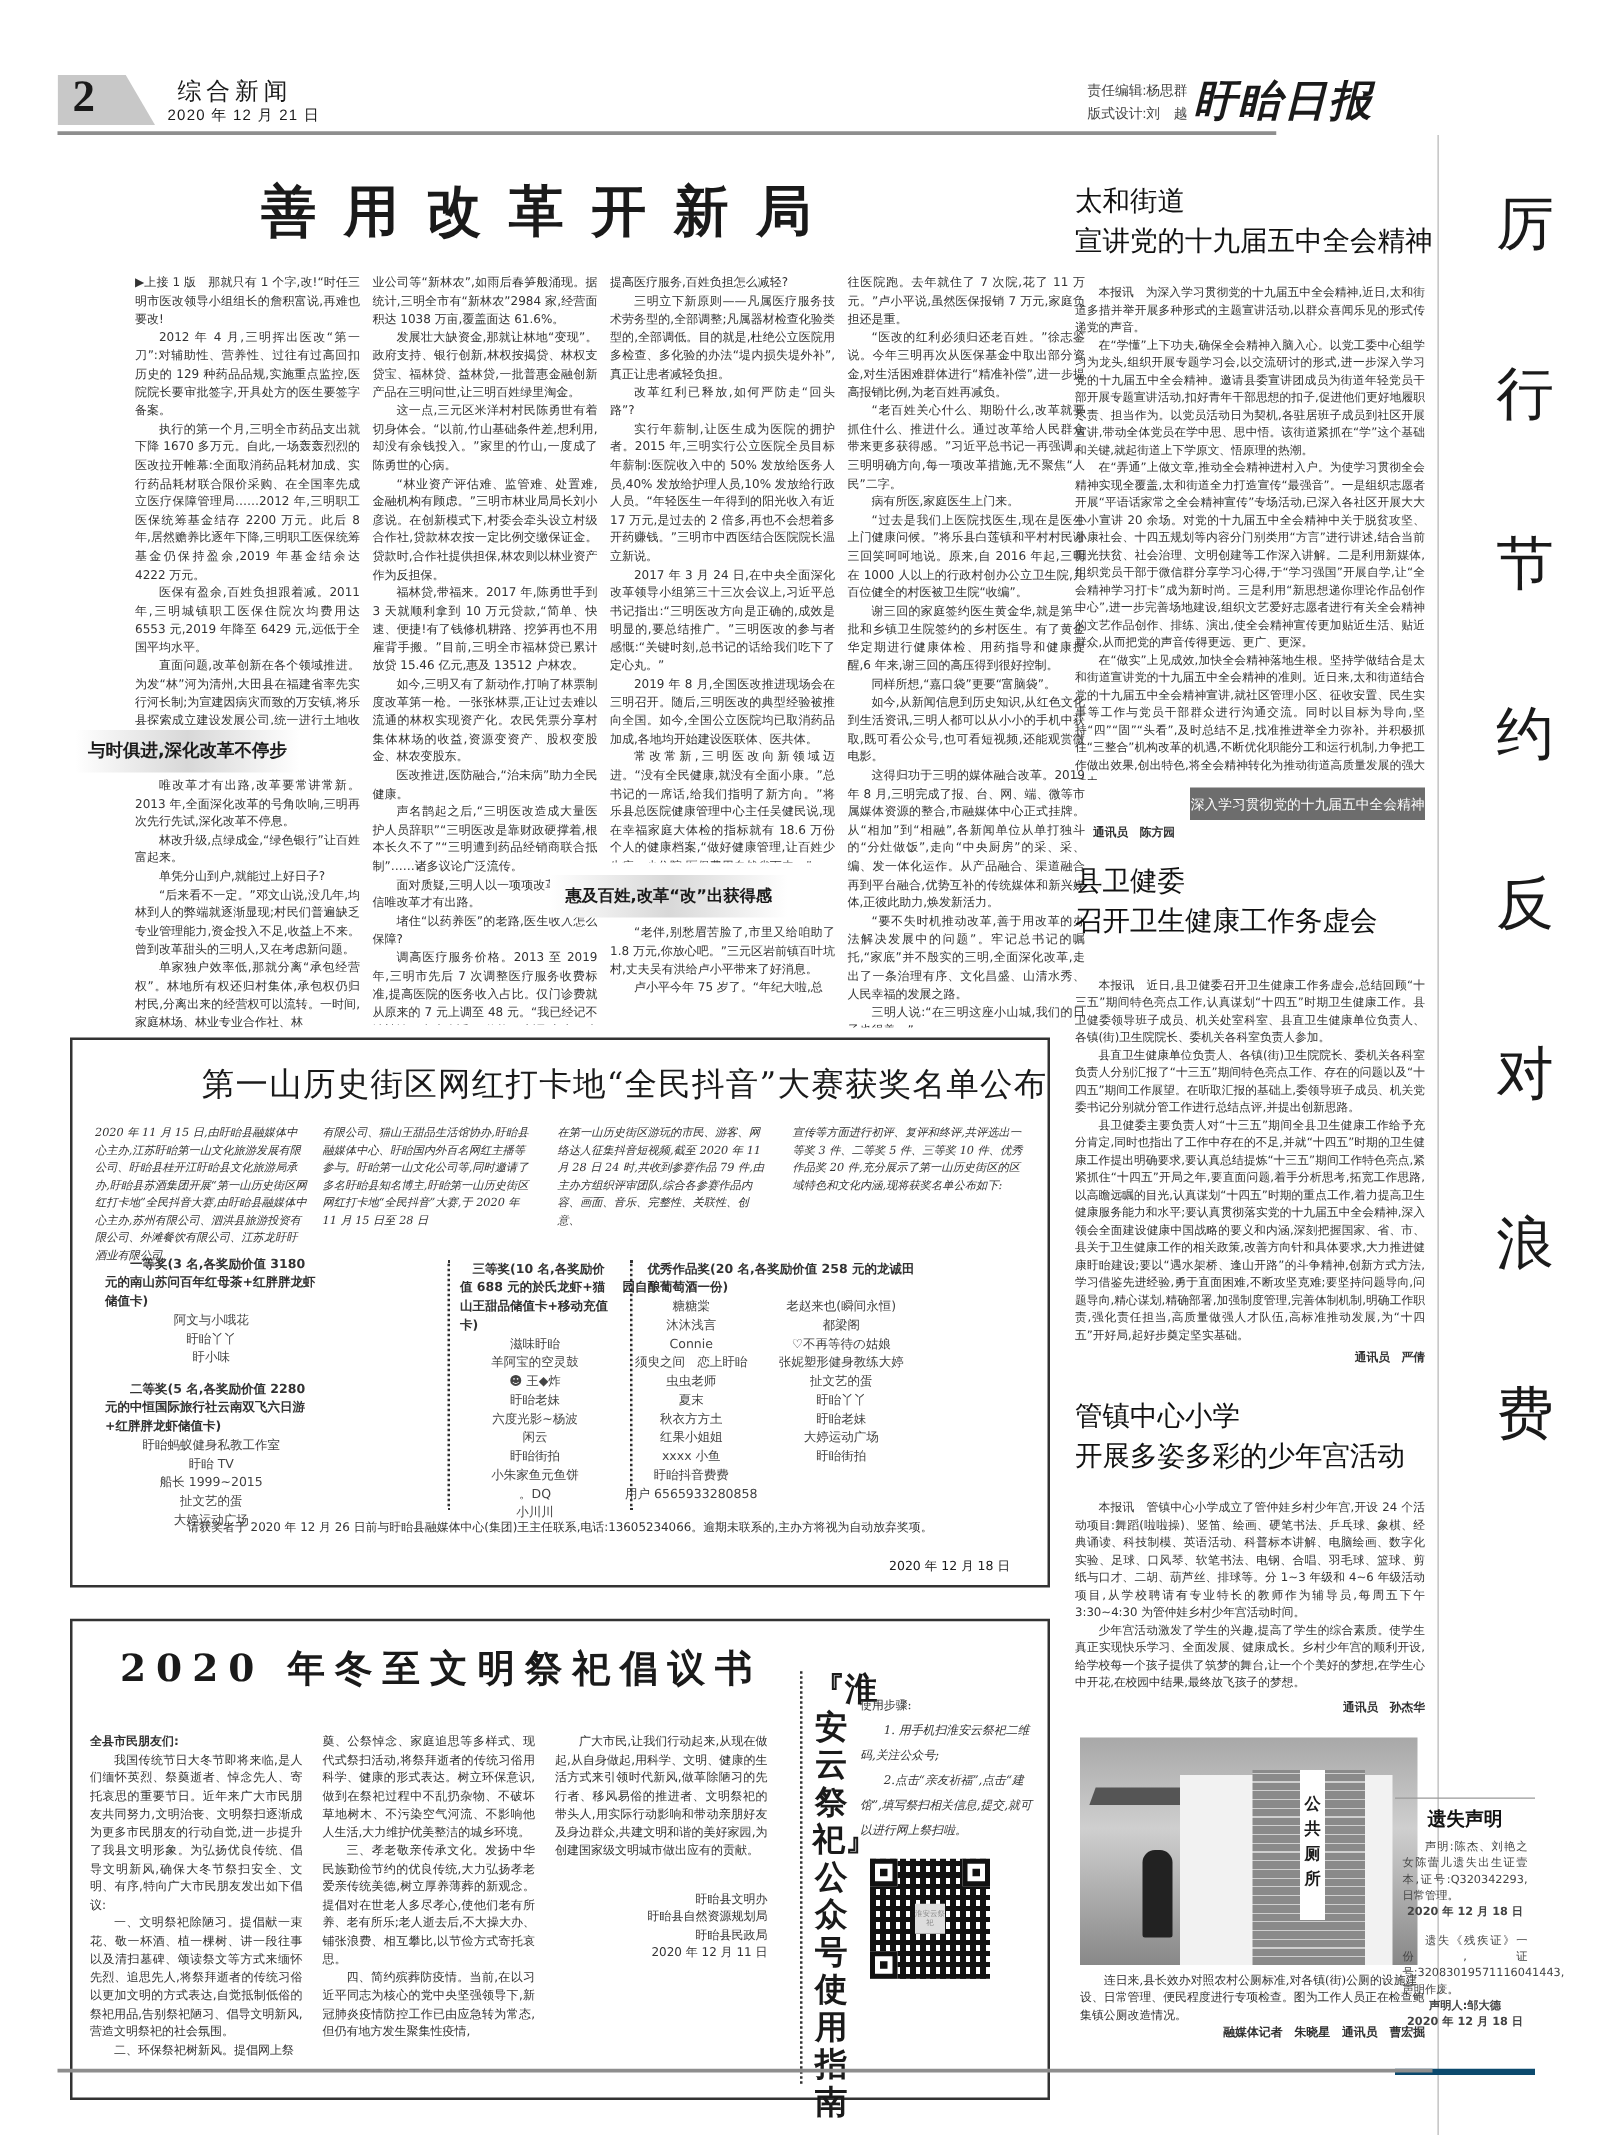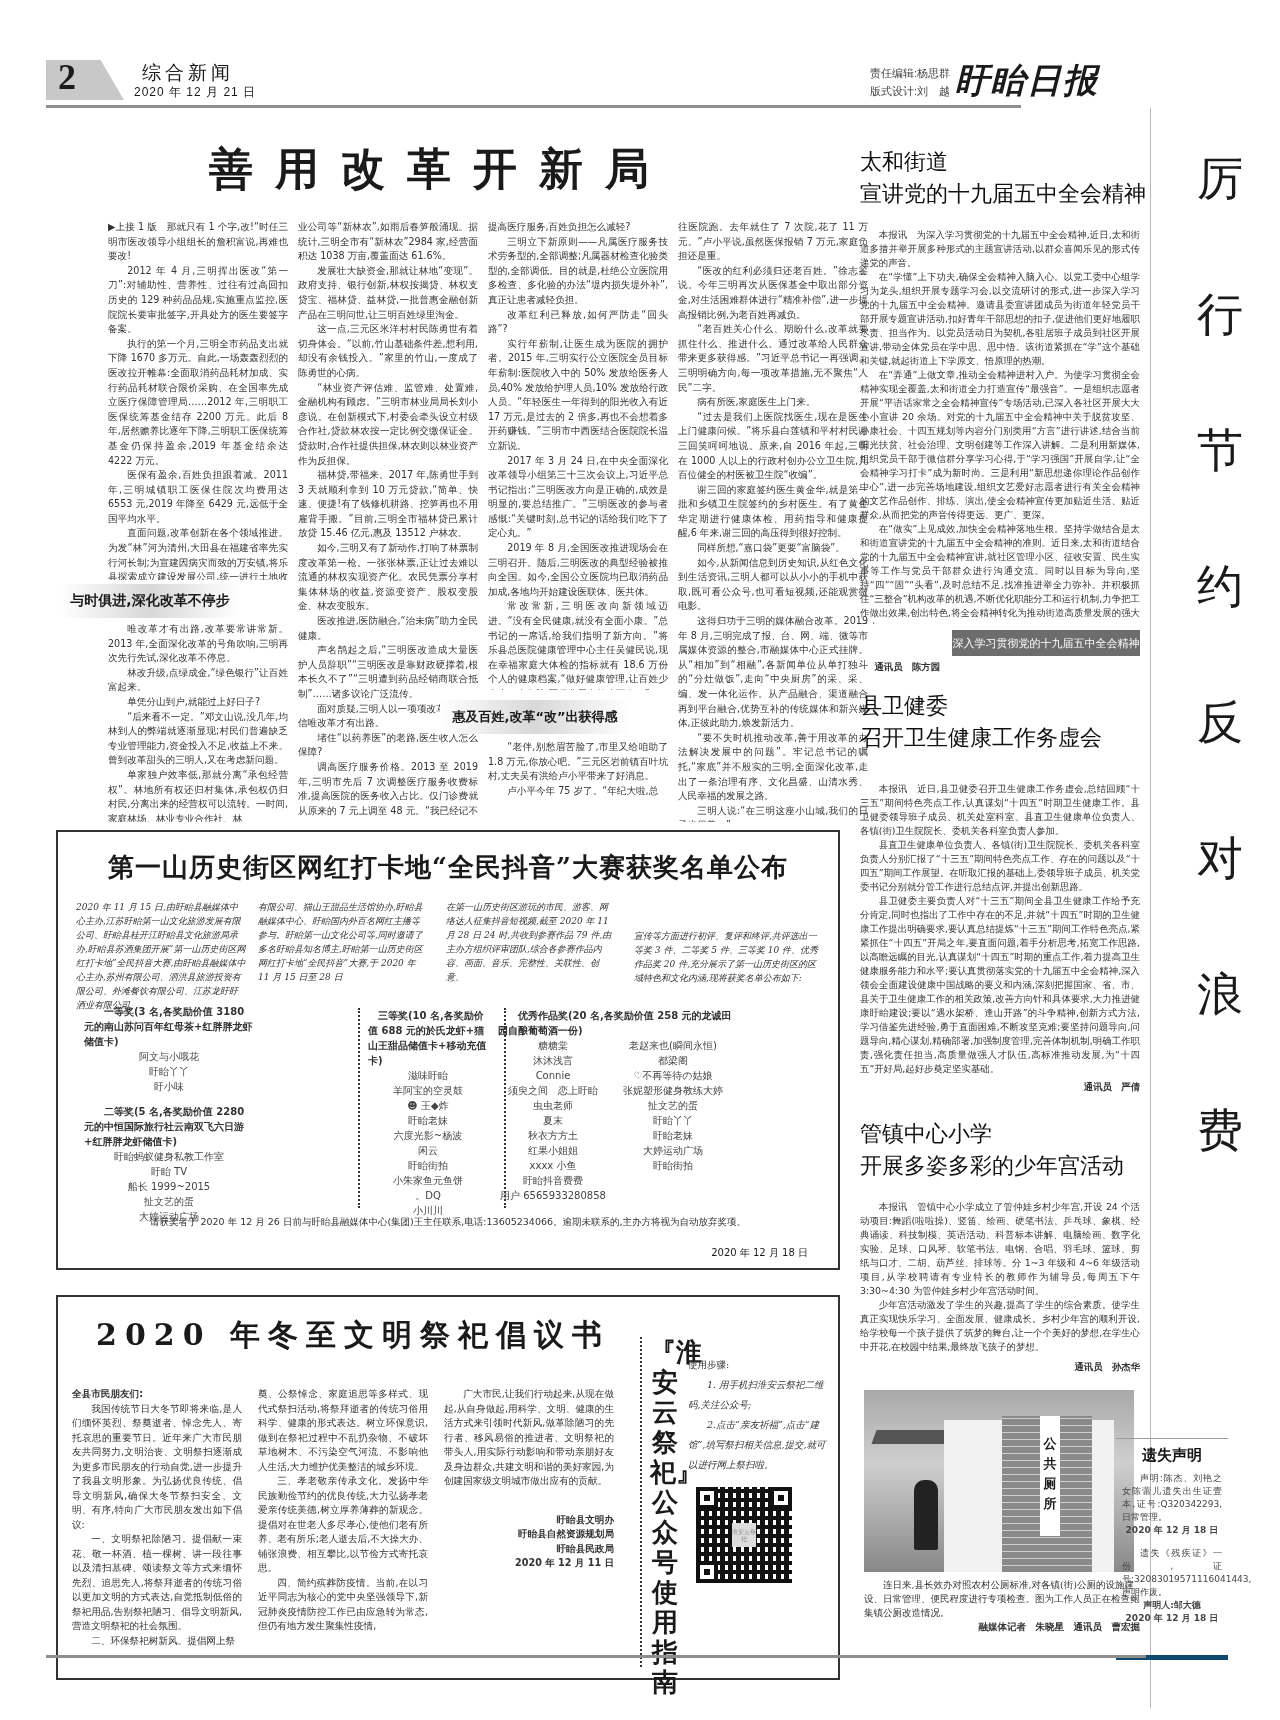--- a/index.html
+++ b/index.html
@@ -28,36 +28,36 @@
   .news-headline { position: absolute; left: 860px; font-size: 22px; line-height: 32px; font-family: "DejaVu Sans", sans-serif; color: #111; }
   .news-body { position: absolute; left: 860px; width: 280px; font-size: 9.4px; line-height: 14px; color: #333; text-align: justify; font-family: "DejaVu Sans", sans-serif; overflow: hidden; }
   .news-body p { text-indent: 2em; }
   .byline { text-align: right; font-weight: bold; }
   .banner-box { position: absolute; left: 952px; top: 630px; width: 188px; height: 26px; background: #6d6d6d; color: #fff; font-size: 11px; display: flex; align-items: center; justify-content: center; font-family: "DejaVu Sans", sans-serif; }
 
   .vertical-slogan { position: absolute; left: 1170px; top: 110px; width: 100px; font-size: 46px; line-height: 136px; text-align: center; font-family: "DejaVu Sans", sans-serif; }
 
   
   .award-box { position: absolute; left: 56px; top: 830px; width: 784px; height: 440px; border: 2px solid #333; }
-  .award-title { position: absolute; left: 0; top: 18px; width: 100%; text-align: center; font-size: 26px; font-weight: bold; font-family: "DejaVu Serif", serif; letter-spacing: 1px; }
+  .award-title { position: absolute; left: 0; top: 18px; width: 100%; text-align: right; font-size: 26px; font-weight: normal; font-family: "DejaVu Serif", serif; letter-spacing: 1px; }
   .award-intro { position: absolute; top: 68px; font-size: 9px; line-height: 14px; color: #333; font-style: italic; font-family: "DejaVu Serif", serif; }
   .prize-block { position: absolute; font-size: 10px; line-height: 15px; color: #333; font-family: "DejaVu Sans", sans-serif; }
   .prize-title { font-weight: bold; text-indent: 2em; }
   .winner { text-align: center; color: #444; }
   .dot-divider { position: absolute; width: 0; border-left: 2px dotted #333; }
   .award-notice { position: absolute; left: 0; top: 384px; width: 100%; text-align: center; font-size: 9.5px; color: #333; font-family: "DejaVu Sans", sans-serif; }
   .award-date { position: absolute; right: 30px; top: 414px; font-size: 10px; font-family: "DejaVu Sans", sans-serif; }
 
   
   .proposal-box { position: absolute; left: 56px; top: 1295px; width: 784px; height: 385px; border: 2px solid #333; border-right-width: 2px; }
   .proposal-title { position: absolute; left: 20px; top: 18px; width: 550px; text-align: center; font-size: 30px; font-weight: bold; letter-spacing: 8px; font-family: "DejaVu Serif", serif; }
   .proposal-col { position: absolute; top: 90px; font-size: 9.6px; line-height: 14.5px; color: #333; text-align: justify; font-family: "DejaVu Sans", sans-serif; }
   .proposal-col p { text-indent: 2em; }
   .proposal-col p.noind { text-indent: 0; font-weight: bold; }
-  .signatures { text-align: right; font-weight: bold; margin-top: 24px; }
+  .signatures { text-align: right; font-weight: normal; margin-top: 24px; }
   .guide-vertical { position: absolute; left: 592px; top: 40px; width: 30px; font-size: 26px; line-height: 30px; font-weight: bold; font-family: "DejaVu Serif", serif; text-align: center; }
   .guide-steps { position: absolute; left: 630px; top: 58px; width: 140px; font-size: 9.5px; line-height: 20px; color: #333; font-family: "DejaVu Serif", serif; }
   .guide-steps p.step { text-indent: 2em; font-style: italic; }
   .qr { position: absolute; left: 638px; top: 190px; width: 96px; height: 96px; background:
       repeating-linear-gradient(0deg, #111 0 4px, transparent 4px 9px),
       repeating-linear-gradient(90deg, #111 0 5px, #fff 5px 8px); }
   .qr-corner { position: absolute; width: 22px; height: 22px; border: 4px solid #111; background: #fff; }
   .qr-corner::after { content: ""; position: absolute; left: 4px; top: 4px; width: 6px; height: 6px; background: #111; }
   .qr-logo { position: absolute; left: 36px; top: 36px; width: 24px; height: 24px; background: #ddd; font-size: 6px; color: #888; display: flex; align-items: center; justify-content: center; text-align: center; line-height: 7px; }
 
@@ -221,21 +221,21 @@
   <p style="margin-top:10px;">遗失《残疾证》一份,证号:32083019571116041443,声明作废。</p>
   <p class="c">声明人:邹大德</p>
   <p class="c">2020 年 12 月 18 日</p>
 </div>
 
 <div class="award-box">
   <div class="award-title">第一山历史街区网红打卡地“全民抖音”大赛获奖名单公布</div>
   <div class="award-intro" style="left:18px; width:170px;">2020 年 11 月 15 日,由盱眙县融媒体中心主办,江苏盱眙第一山文化旅游发展有限公司、盱眙县桂开江盱眙县文化旅游局承办,盱眙县苏酒集团开展“第一山历史街区网红打卡地”全民抖音大赛,由盱眙县融媒体中心主办,苏州有限公司、泗洪县旅游投资有限公司、外滩餐饮有限公司、江苏龙盱盱酒业有限公司、</div>
   <div class="award-intro" style="left:200px; width:170px;">有限公司、猫山王甜品生活馆协办,盱眙县融媒体中心、盱眙国内外百名网红主播等参与。盱眙第一山文化公司等,同时邀请了多名盱眙县知名博主,盱眙第一山历史街区网红打卡地“全民抖音”大赛,于 2020 年 11 月 15 日至 28 日</div>
   <div class="award-intro" style="left:388px; width:170px;">在第一山历史街区游玩的市民、游客、网络达人征集抖音短视频,截至 2020 年 11 月 28 日 24 时,共收到参赛作品 79 件,由主办方组织评审团队,综合各参赛作品内容、画面、音乐、完整性、关联性、创意、</div>
-  <div class="award-intro" style="left:576px; width:190px;margin-top:29px;">宣传等方面进行初评、复评和终评,共评选出一等奖 3 件、二等奖 5 件、三等奖 10 件、优秀作品奖 20 件,充分展示了第一山历史街区的区域特色和文化内涵,现将获奖名单公布如下:</div>
+  <div class="award-intro" style="left:576px; width:190px;">宣传等方面进行初评、复评和终评,共评选出一等奖 3 件、二等奖 5 件、三等奖 10 件、优秀作品奖 20 件,充分展示了第一山历史街区的区域特色和文化内涵,现将获奖名单公布如下:</div>
 
   <div class="prize-block" style="left:26px; top:172px; width:170px;">
     <div class="prize-title">一等奖(3 名,各奖励价值 3180 元的南山苏问百年红母茶+红胖胖龙虾储值卡)</div>
     <div class="winner">阿文与小哦花</div>
     <div class="winner">盱眙丫丫</div>
     <div class="winner">盱小味</div>
   </div>
   <div class="prize-block" style="left:26px; top:272px; width:170px;">
     <div class="prize-title">二等奖(5 名,各奖励价值 2280 元的中恒国际旅行社云南双飞六日游+红胖胖龙虾储值卡)</div>
     <div class="winner">盱眙蚂蚁健身私教工作室</div>

